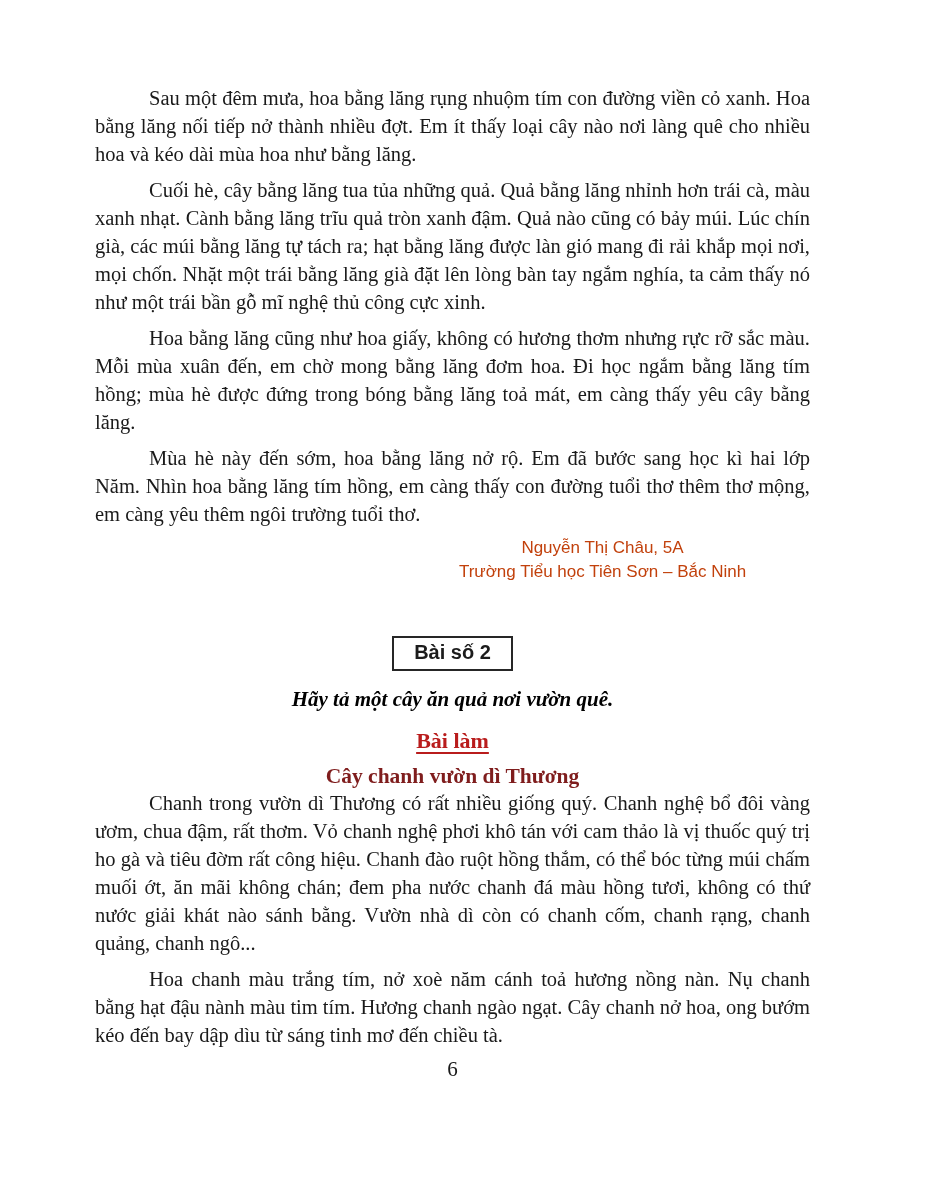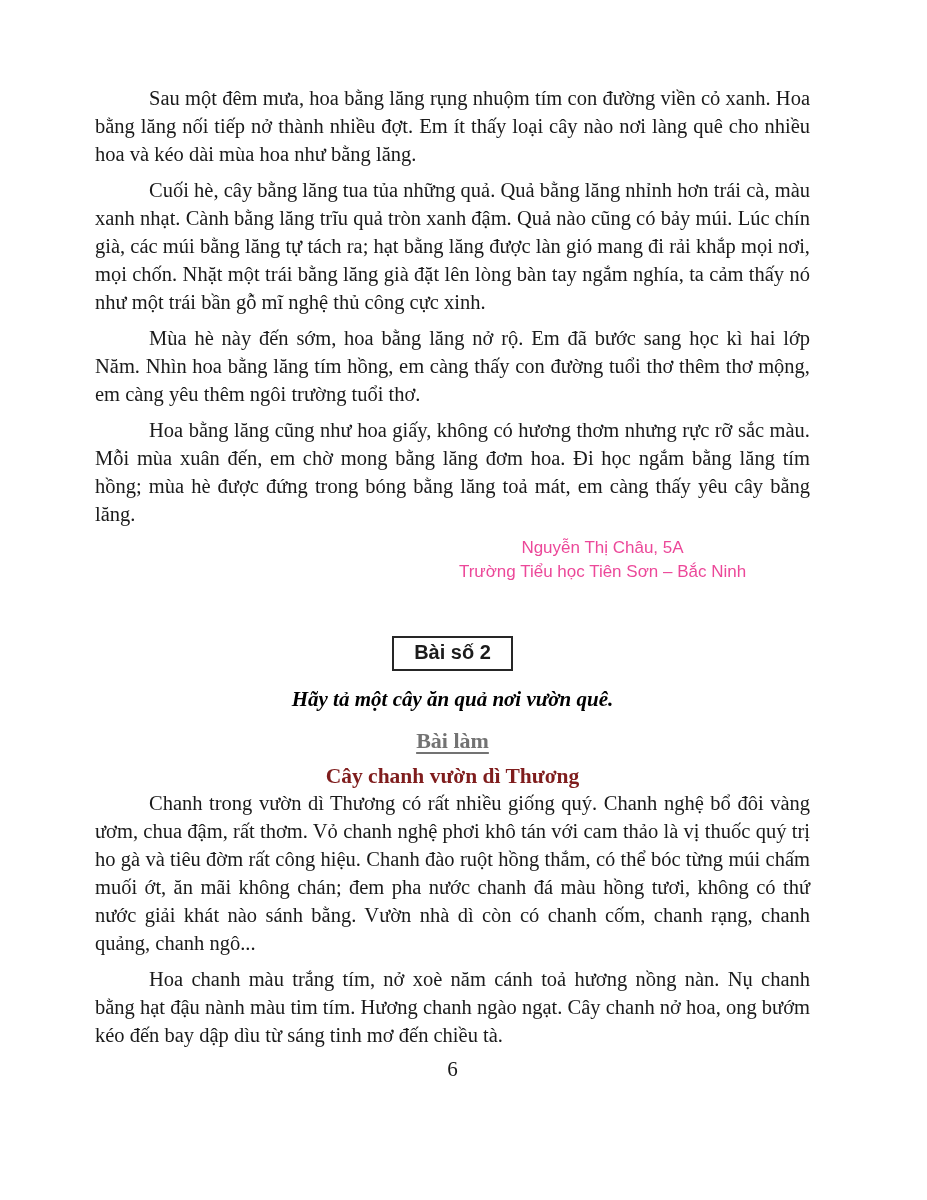--- a/index.html
+++ b/index.html
@@ -30,21 +30,21 @@
     text-indent: 54px;
     color: #1a1a1a;
   }
   
   .attribution {
     margin: 2px 0 0 300px;
     text-align: center;
     font-family: "Liberation Sans", sans-serif;
     font-size: 17px;
     line-height: 24px;
-    color: #ec4899;
+    color: #c2410c;
   }
   .attribution .school {
   }
   
   .badge-row {
     margin-top: 52px;
     text-align: center;
     text-decoration: underline;
   }
   .badge {
@@ -64,21 +64,21 @@
     font-size: 21px;
     line-height: 24px;
     color: #000000;
   }
   .bailam {
     margin: 17px 0 0 0;
     text-align: center;
     font-weight: bold;
     font-size: 22px;
     line-height: 26px;
-    color: #737373;
+    color: #b91c1c;
   }
   .bailam span {
     text-decoration: underline;
     text-decoration-thickness: 2px;
     text-underline-offset: 4px;
   }
   .essay-title {
     margin: 10px 0 0 0;
     text-align: center;
     font-weight: bold;
@@ -96,22 +96,22 @@
     color: #1a1a1a;
   }
 </style>
 </head>
 <body>
 
 <div class="page">
 
   <p class="body-par">Sau một đêm mưa, hoa bằng lăng rụng nhuộm tím con đường viền cỏ xanh. Hoa bằng lăng nối tiếp nở thành nhiều đợt. Em ít thấy loại cây nào nơi làng quê cho nhiều hoa và kéo dài mùa hoa như bằng lăng.</p>
   <p class="body-par">Cuối hè, cây bằng lăng tua tủa những quả. Quả bằng lăng nhỉnh hơn trái cà, màu xanh nhạt. Cành bằng lăng trĩu quả tròn xanh đậm. Quả nào cũng có bảy múi. Lúc chín già, các múi bằng lăng tự tách ra; hạt bằng lăng được làn gió mang đi rải khắp mọi nơi, mọi chốn. Nhặt một trái bằng lăng già đặt lên lòng bàn tay ngắm nghía, ta cảm thấy nó như một trái bần gỗ mĩ nghệ thủ công cực xinh.</p>
+  <p class="body-par">Hoa bằng lăng cũng như hoa giấy, không có hương thơm nhưng rực rỡ sắc màu. Mỗi mùa xuân đến, em chờ mong bằng lăng đơm hoa. Đi học ngắm bằng lăng tím hồng; mùa hè được đứng trong bóng bằng lăng toả mát, em càng thấy yêu cây bằng lăng.</p>
   <p class="body-par">Mùa hè này đến sớm, hoa bằng lăng nở rộ. Em đã bước sang học kì hai lớp Năm. Nhìn hoa bằng lăng tím hồng, em càng thấy con đường tuổi thơ thêm thơ mộng, em càng yêu thêm ngôi trường tuổi thơ.</p>
-  <p class="body-par">Hoa bằng lăng cũng như hoa giấy, không có hương thơm nhưng rực rỡ sắc màu. Mỗi mùa xuân đến, em chờ mong bằng lăng đơm hoa. Đi học ngắm bằng lăng tím hồng; mùa hè được đứng trong bóng bằng lăng toả mát, em càng thấy yêu cây bằng lăng.</p>
 
   <div class="attribution">
     <div class="author">Nguyễn Thị Châu, 5A</div>
     <div class="school">Trường Tiểu học Tiên Sơn – Bắc Ninh</div>
   </div>
 
   <div class="badge-row">
     <span class="badge">Bài số 2</span>
   </div>
 

